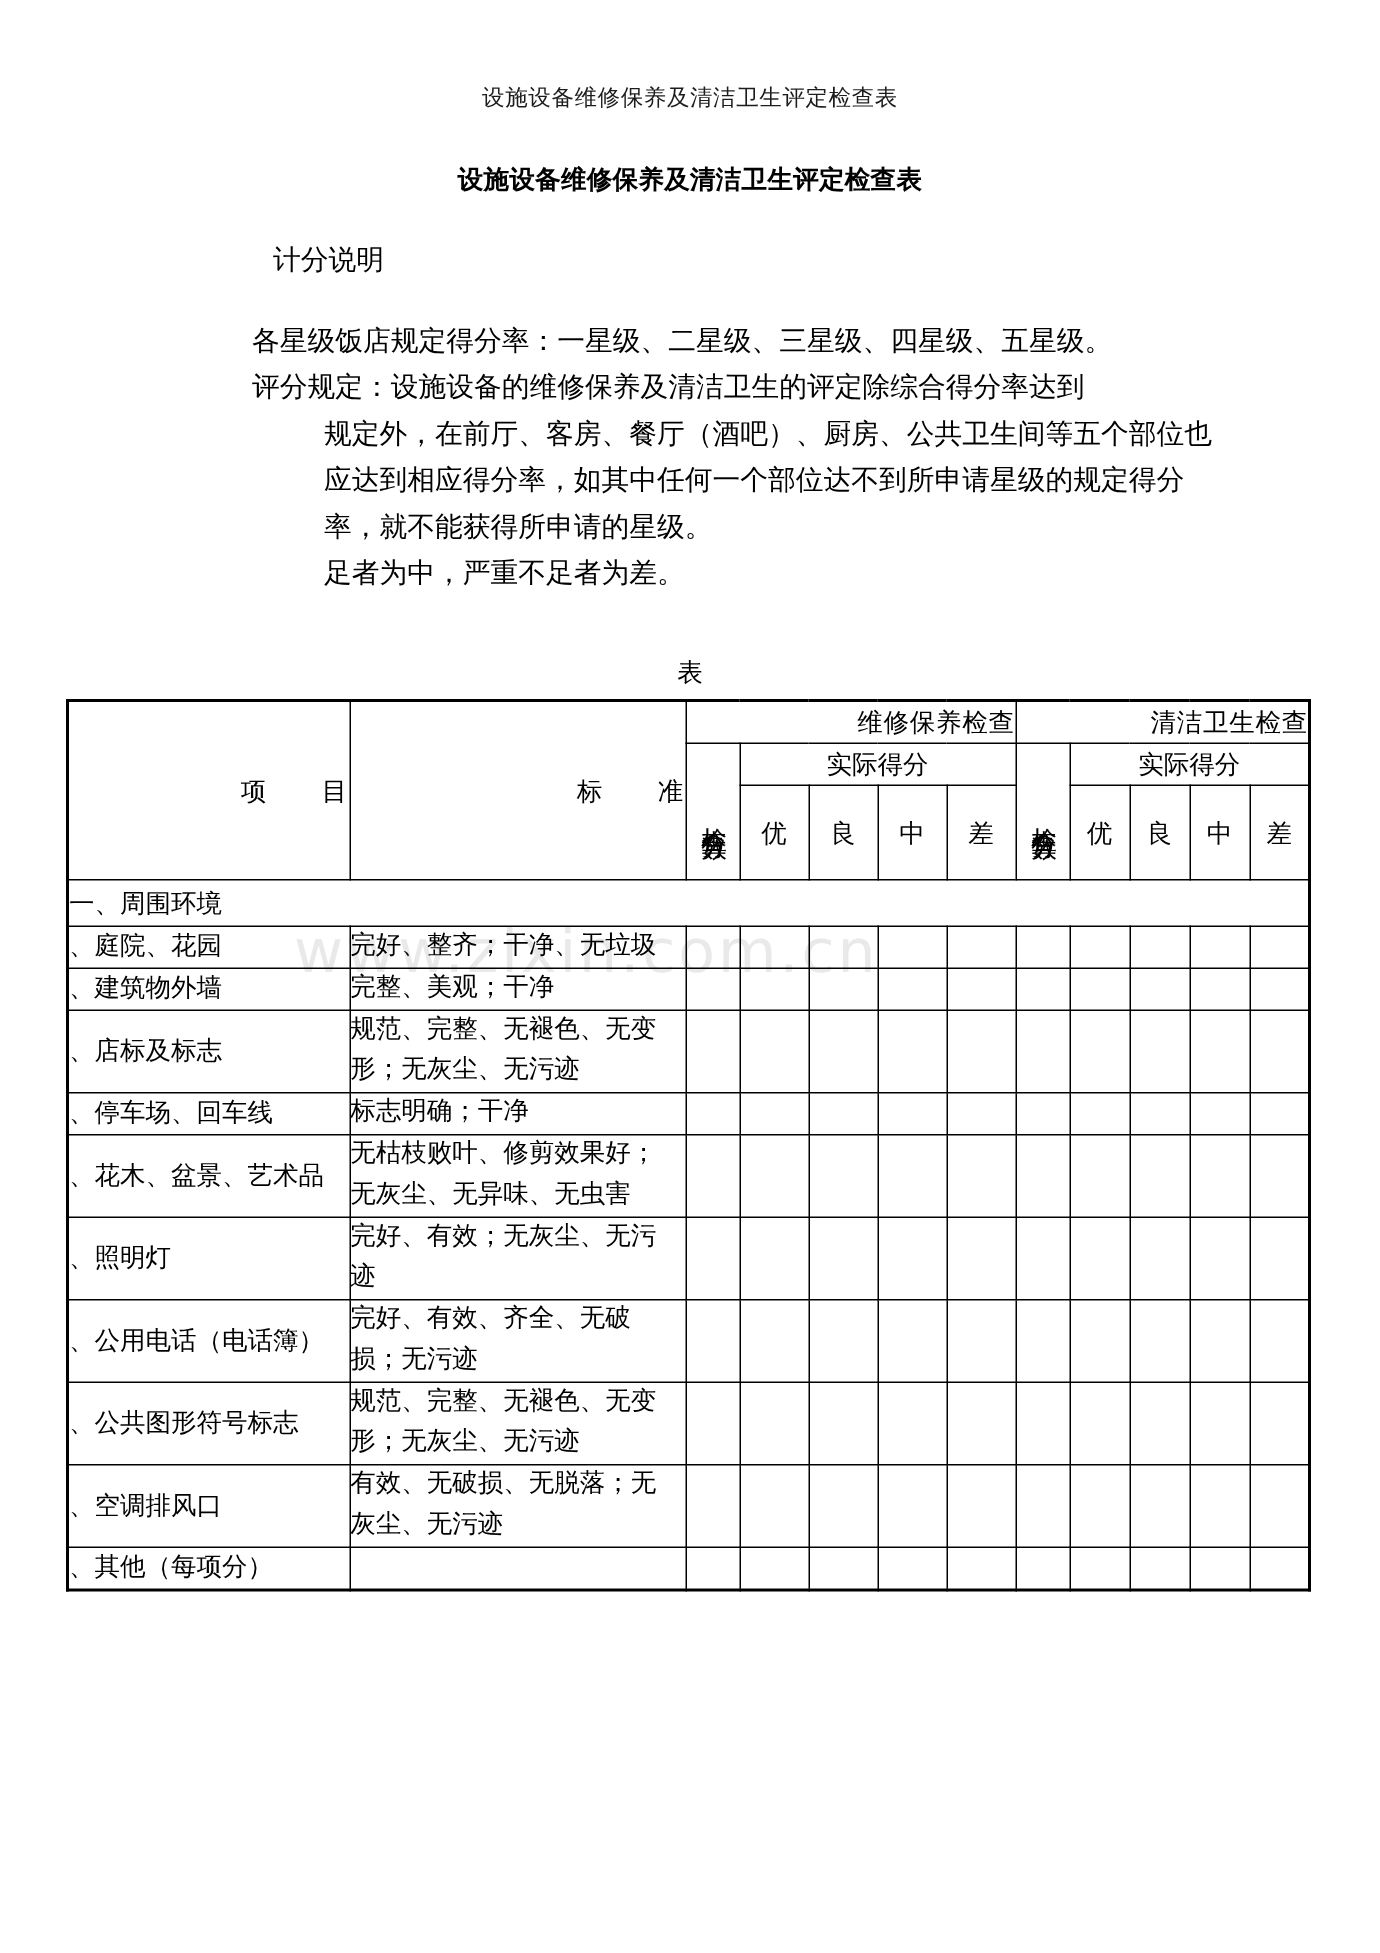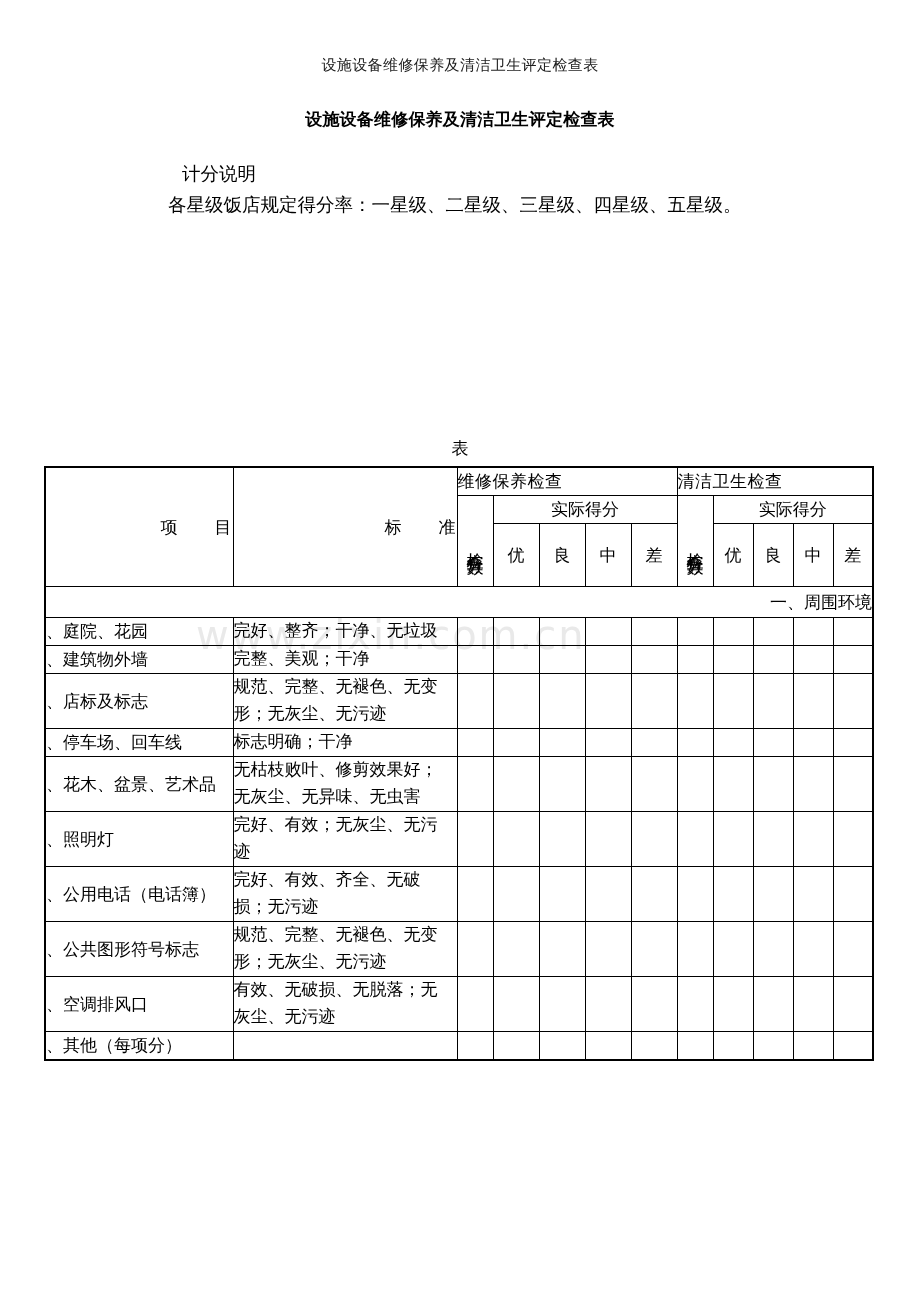--- a/index.html
+++ b/index.html
@@ -57,20 +57,21 @@
     font-size: 18.5px;
     line-height: 31px;
     color: #000000;
   }
   .p-head {
     padding-left: 14px;
   }
   .p-flush {
     padding-left: 0;
     text-indent: 0;
+    margin-top: 23px;
   }
   .p-hang {
     padding-left: 0;
     text-indent: 0;
   }
   .p-hang .cont {
     display: block;
     padding-left: 48px;
   }
   .p-indent {
@@ -127,21 +128,21 @@
   table.grid {
     border: 2px solid #000;
   }
 
   th.item-col, th.std-col {
     text-align: right;
     font-size: 18px;
     letter-spacing: 1px;
   }
   th.grp {
-    text-align: left;
+    text-align: right;
     font-size: 17px;
     height: 27px;
     letter-spacing: 0.5px;
   }
   th.score-v {
     font-size: 16.5px;
     line-height: 19px;
     text-align: center;
     padding: 2px 0;
   }
@@ -150,21 +151,21 @@
     font-size: 17px;
     height: 27px;
   }
   th.rank {
     text-align: center;
     font-size: 17px;
     height: 62px;
   }
 
   td.section {
-    text-align: right;
+    text-align: left;
     font-size: 17px;
     height: 30px;
     margin-left: 48px;
   }
   td.item {
     font-size: 17.5px;
     line-height: 27px;
     padding: 2px 4px 2px 8px;
     text-align: justify;
     text-align-last: left;
@@ -200,21 +201,22 @@
 
 <div class="page">
 
   <div class="doc-header">设施设备维修保养及清洁卫生评定检查表</div>
 
   <div class="doc-title">设施设备维修保养及清洁卫生评定检查表</div>
 
   <div class="prose">
     <div class="p-head">计分说明</div>
     <div class="p-flush">各星级饭店规定得分率：一星级、二星级、三星级、四星级、五星级。</div>
-    <div class="p-hang"></div>
+    <div class="p-hang"><span>评分规定：设施设备的维修保养及清洁卫生的评定除综合得分率达到</span><span class="cont">规定外，在前厅、客房、餐厅（酒吧）、厨房、公共卫生间等五个部位也应达到相应得分率，如其中任何一个部位达不到所申请星级的规定得分率，就不能获得所申请的星级。</span></div>
+    <div class="p-hang"><span class="cont">足者为中，严重不足者为差。</span></div>
   </div>
 
   <div class="table-caption">表</div>
 
   <div class="watermark">www.zixin.com.cn</div>
 
   <div class="tbl-wrap">
     <table class="grid">
       <colgroup>
         <col style="width:188px">

